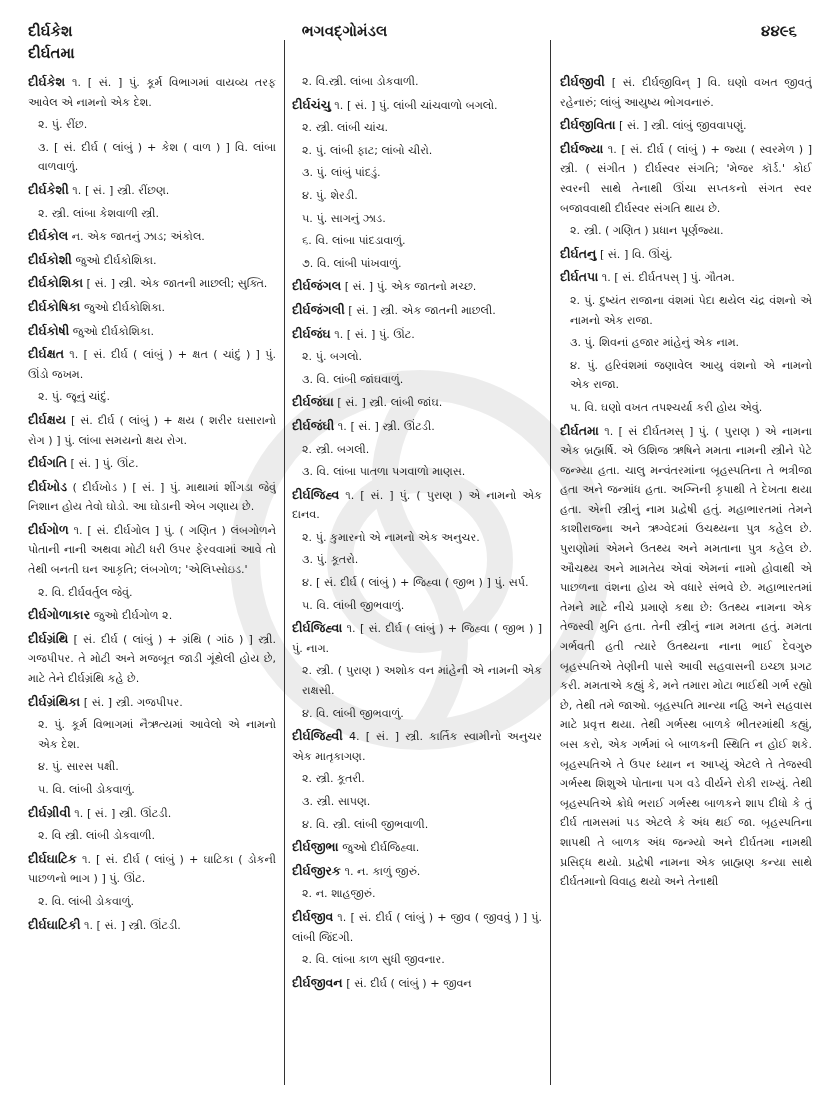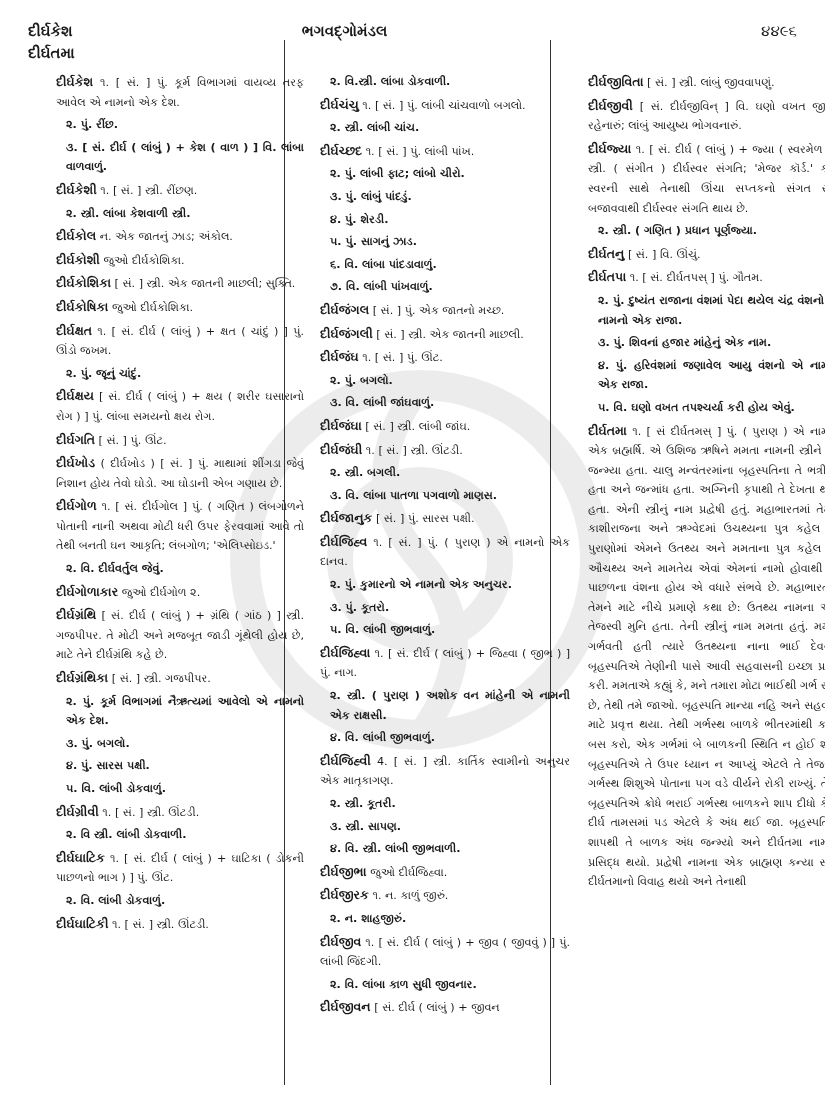--- a/index.html
+++ b/index.html
@@ -11,34 +11,34 @@
   .watermark {
     position: absolute; left: 230px; top: 330px; width: 380px; height: 460px;
     pointer-events: none; opacity: 0.07;
   }
   .header {
     position: absolute; top: 0; left: 0; width: 825px; height: 50px;
   }
   .hdr-left { position: absolute; left: 28px; top: 22px; font-size: 15px; font-weight: bold; }
   .hdr-left2 { position: absolute; left: 28px; top: 44px; font-size: 15px; font-weight: bold; }
   .hdr-center { position: absolute; left: 0; width: 689px; top: 22px; text-align: center; font-size: 15px; font-weight: bold; }
-  .hdr-right { position: absolute; right: 28px; top: 22px; font-size: 15px; font-weight: normal; }
+  .hdr-right { position: absolute; right: 28px; top: 22px; font-size: 15px; font-weight: bold; }
   .col {
     position: absolute; top: 72px; height: 1020px; overflow: hidden;
-    font-size: 11.2px; line-height: 19.6px; margin-left: 28px;
+    font-size: 11.2px; line-height: 19.6px;
   }
   .col1 { left: 28px; width: 248px; }
   .col2 { left: 292px; width: 250px; }
   .col3 { left: 560px; width: 252px; }
   .rule { position: absolute; top: 40px; width: 1px; background: #333; height: 1045px; }
   .rule1 { left: 284px; }
   .rule2 { left: 550px; }
   .entry { margin: 0 0 3px 0; text-align: justify; }
   .hw { font-weight: bold; font-size: 12.5px; }
-  .sub { padding-left: 10px; text-align: justify; font-weight: bold; }
+  .sub { padding-left: 10px; text-align: justify; }
   .body-text { text-align: justify; }
 </style>
 </head>
 <body>
 
 <svg class="watermark" viewBox="0 0 380 460">
   <circle cx="190" cy="230" r="175" fill="none" stroke="#000" stroke-width="30"></circle>
   <circle cx="190" cy="230" r="80" fill="none" stroke="#000" stroke-width="26"></circle>
   <path d="M190 55 Q120 150 190 230 Q260 310 190 405" fill="none" stroke="#000" stroke-width="26"></path>
 </svg>
@@ -56,82 +56,81 @@
 <div class="col col1">
     <div class="entry"><span class="hw">દીર્ઘકેશ</span><span class="body-text"> ૧. [ સં. ] પું. કૂર્મ વિભાગમાં વાયવ્ય તરફ આવેલ એ નામનો એક દેશ.</span></div>
     <div class="entry sub"><span class="body-text">૨. પું. રીંછ.</span></div>
     <div class="entry sub"><span class="body-text">૩. [ સં. દીર્ઘ ( લાંબું ) + કેશ ( વાળ ) ] વિ. લાંબા વાળવાળું.</span></div>
     <div class="entry"><span class="hw">દીર્ઘકેશી</span><span class="body-text"> ૧. [ સં. ] સ્ત્રી. રીંછણ.</span></div>
     <div class="entry sub"><span class="body-text">૨. સ્ત્રી. લાંબા કેશવાળી સ્ત્રી.</span></div>
     <div class="entry"><span class="hw">દીર્ઘકોલ</span><span class="body-text"> ન. એક જાતનું ઝાડ; અંકોલ.</span></div>
     <div class="entry"><span class="hw">દીર્ઘકોશી</span><span class="body-text"> જુઓ દીર્ઘકોશિકા.</span></div>
     <div class="entry"><span class="hw">દીર્ઘકોશિકા</span><span class="body-text"> [ સં. ] સ્ત્રી. એક જાતની માછલી; સુક્તિ.</span></div>
     <div class="entry"><span class="hw">દીર્ઘકોષિકા</span><span class="body-text"> જુઓ દીર્ઘકોશિકા.</span></div>
+    <div class="entry"><span class="hw">દીર્ઘકોષી</span><span class="body-text"> જુઓ દીર્ઘકોશિકા.</span></div>
     <div class="entry"><span class="hw">દીર્ઘક્ષત</span><span class="body-text"> ૧. [ સં. દીર્ઘ ( લાંબું ) + ક્ષત ( ચાંદું ) ] પું. ઊંડો જખમ.</span></div>
     <div class="entry sub"><span class="body-text">૨. પું. જૂનું ચાંદું.</span></div>
     <div class="entry"><span class="hw">દીર્ઘક્ષય</span><span class="body-text"> [ સં. દીર્ઘ ( લાંબું ) + ક્ષય ( શરીર ઘસારાનો રોગ ) ] પું. લાંબા સમયનો ક્ષય રોગ.</span></div>
     <div class="entry"><span class="hw">દીર્ઘગતિ</span><span class="body-text"> [ સં. ] પું. ઊંટ.</span></div>
     <div class="entry"><span class="hw">દીર્ઘખોડ</span><span class="body-text"> ( દીર્ઘખોડ ) [ સં. ] પું. માથામાં શીંગડા જેવું નિશાન હોય તેવો ઘોડો. આ ઘોડાની એબ ગણાય છે.</span></div>
     <div class="entry"><span class="hw">દીર્ઘગોળ</span><span class="body-text"> ૧. [ સં. દીર્ઘગોલ ] પું. ( ગણિત ) લંબગોળને પોતાની નાની અથવા મોટી ધરી ઉપર ફેરવવામાં આવે તો તેથી બનતી ઘન આકૃતિ; લંબગોળ; 'એલિપ્સોઇડ.'</span></div>
     <div class="entry sub"><span class="body-text">૨. વિ. દીર્ઘવર્તુલ જેવું.</span></div>
     <div class="entry"><span class="hw">દીર્ઘગોળાકાર</span><span class="body-text"> જુઓ દીર્ઘગોળ ૨.</span></div>
     <div class="entry"><span class="hw">દીર્ઘગ્રંથિ</span><span class="body-text"> [ સં. દીર્ઘ ( લાંબું ) + ગ્રંથિ ( ગાંઠ ) ] સ્ત્રી. ગજપીપર. તે મોટી અને મજબૂત જાડી ગૂંથેલી હોય છે, માટે તેને દીર્ઘગ્રંથિ કહે છે.</span></div>
     <div class="entry"><span class="hw">દીર્ઘગ્રંથિકા</span><span class="body-text"> [ સં. ] સ્ત્રી. ગજપીપર.</span></div>
     <div class="entry sub"><span class="body-text">૨. પું. કૂર્મ વિભાગમાં નૈઋત્યમાં આવેલો એ નામનો એક દેશ.</span></div>
-    <div class="entry sub"><span class="body-text">૩. પું. બગલો.</span></div>
     <div class="entry sub"><span class="body-text">૪. પું. સારસ પક્ષી.</span></div>
     <div class="entry sub"><span class="body-text">૫. વિ. લાંબી ડોકવાળું.</span></div>
     <div class="entry"><span class="hw">દીર્ઘગ્રીવી</span><span class="body-text"> ૧. [ સં. ] સ્ત્રી. ઊંટડી.</span></div>
     <div class="entry sub"><span class="body-text">૨. વિ સ્ત્રી. લાંબી ડોકવાળી.</span></div>
     <div class="entry"><span class="hw">દીર્ઘઘાટિક</span><span class="body-text"> ૧. [ સં. દીર્ઘ ( લાંબું ) + ઘાટિકા ( ડોકની પાછળનો ભાગ ) ] પું. ઊંટ.</span></div>
     <div class="entry sub"><span class="body-text">૨. વિ. લાંબી ડોકવાળું.</span></div>
     <div class="entry"><span class="hw">દીર્ઘઘાટિકી</span><span class="body-text"> ૧. [ સં. ] સ્ત્રી. ઊંટડી.</span></div>
   </div>
 <div class="col col2">
     <div class="entry sub"><span class="body-text">૨. વિ.સ્ત્રી. લાંબા ડોકવાળી.</span></div>
     <div class="entry"><span class="hw">દીર્ઘચંચુ</span><span class="body-text"> ૧. [ સં. ] પું. લાંબી ચાંચવાળો બગલો.</span></div>
     <div class="entry sub"><span class="body-text">૨. સ્ત્રી. લાંબી ચાંચ.</span></div>
-    <div class="entry"><span class="hw">દીર્ઘચ્છદ</span><span class="body-text"> ૧. [ સં. ] પું. લાંબી પાંખ.</span></div>
     <div class="entry sub"><span class="body-text">૨. પું. લાંબી ફાટ; લાંબો ચીરો.</span></div>
     <div class="entry sub"><span class="body-text">૩. પું. લાંબું પાંદડું.</span></div>
     <div class="entry sub"><span class="body-text">૪. પું. શેરડી.</span></div>
     <div class="entry sub"><span class="body-text">૫. પું. સાગનું ઝાડ.</span></div>
     <div class="entry sub"><span class="body-text">૬. વિ. લાંબા પાંદડાવાળું.</span></div>
     <div class="entry sub"><span class="body-text">૭. વિ. લાંબી પાંખવાળું.</span></div>
     <div class="entry"><span class="hw">દીર્ઘજંગલ</span><span class="body-text"> [ સં. ] પું. એક જાતનો મચ્છ.</span></div>
     <div class="entry"><span class="hw">દીર્ઘજંગલી</span><span class="body-text"> [ સં. ] સ્ત્રી. એક જાતની માછલી.</span></div>
     <div class="entry"><span class="hw">દીર્ઘજંઘ</span><span class="body-text"> ૧. [ સં. ] પું. ઊંટ.</span></div>
     <div class="entry sub"><span class="body-text">૨. પું. બગલો.</span></div>
     <div class="entry sub"><span class="body-text">૩. વિ. લાંબી જાંઘવાળું.</span></div>
     <div class="entry"><span class="hw">દીર્ઘજંઘા</span><span class="body-text"> [ સં. ] સ્ત્રી. લાંબી જાંઘ.</span></div>
     <div class="entry"><span class="hw">દીર્ઘજંઘી</span><span class="body-text"> ૧. [ સં. ] સ્ત્રી. ઊંટડી.</span></div>
     <div class="entry sub"><span class="body-text">૨. સ્ત્રી. બગલી.</span></div>
     <div class="entry sub"><span class="body-text">૩. વિ. લાંબા પાતળા પગવાળો માણસ.</span></div>
-    <div class="entry"><span class="hw">દીર્ઘજાનુક</span><span class="body-text"> [ સં. ] પું. સારસ પક્ષી.</span></div>
     <div class="entry"><span class="hw">દીર્ઘજિહ્વ</span><span class="body-text"> ૧. [ સં. ] પું. ( પુરાણ ) એ નામનો એક દાનવ.</span></div>
     <div class="entry sub"><span class="body-text">૨. પું. કુમારનો એ નામનો એક અનુચર.</span></div>
     <div class="entry sub"><span class="body-text">૩. પું. કૂતરો.</span></div>
+    <div class="entry sub"><span class="body-text">૪. [ સં. દીર્ઘ ( લાંબું ) + જિહ્વા ( જીભ ) ] પું. સર્પ.</span></div>
     <div class="entry sub"><span class="body-text">૫. વિ. લાંબી જીભવાળું.</span></div>
     <div class="entry"><span class="hw">દીર્ઘજિહ્વા</span><span class="body-text"> ૧. [ સં. દીર્ઘ ( લાંબું ) + જિહ્વા ( જીભ ) ] પું. નાગ.</span></div>
     <div class="entry sub"><span class="body-text">૨. સ્ત્રી. ( પુરાણ ) અશોક વન માંહેની એ નામની એક રાક્ષસી.</span></div>
     <div class="entry sub"><span class="body-text">૪. વિ. લાંબી જીભવાળું.</span></div>
     <div class="entry"><span class="hw">દીર્ઘજિહ્વી</span><span class="body-text"> 4. [ સં. ] સ્ત્રી. કાર્તિક સ્વામીનો અનુચર એક માતૃકાગણ.</span></div>
     <div class="entry sub"><span class="body-text">૨. સ્ત્રી. કૂતરી.</span></div>
     <div class="entry sub"><span class="body-text">૩. સ્ત્રી. સાપણ.</span></div>
     <div class="entry sub"><span class="body-text">૪. વિ. સ્ત્રી. લાંબી જીભવાળી.</span></div>
     <div class="entry"><span class="hw">દીર્ઘજીભા</span><span class="body-text"> જુઓ દીર્ઘજિહ્વા.</span></div>
     <div class="entry"><span class="hw">દીર્ઘજીરક</span><span class="body-text"> ૧. ન. કાળું જીરું.</span></div>
     <div class="entry sub"><span class="body-text">૨. ન. શાહજીરું.</span></div>
     <div class="entry"><span class="hw">દીર્ઘજીવ</span><span class="body-text"> ૧. [ સં. દીર્ઘ ( લાંબું ) + જીવ ( જીવવું ) ] પું. લાંબી જિંદગી.</span></div>
     <div class="entry sub"><span class="body-text">૨. વિ. લાંબા કાળ સુધી જીવનાર.</span></div>
     <div class="entry"><span class="hw">દીર્ઘજીવન</span><span class="body-text"> [ સં. દીર્ઘ ( લાંબું ) + જીવન</span></div>
   </div>
 <div class="col col3">
+    <div class="entry"><span class="hw">દીર્ઘજીવી</span><span class="body-text"> [ સં. દીર્ઘજીવિન્ ] વિ. ઘણો વખત જીવતું રહેનારું; લાંબું આયુષ્ય ભોગવનારું.</span></div>
     <div class="entry"><span class="hw">દીર્ઘજીવિતા</span><span class="body-text"> [ સં. ] સ્ત્રી. લાંબું જીવવાપણું.</span></div>
-    <div class="entry"><span class="hw">દીર્ઘજીવી</span><span class="body-text"> [ સં. દીર્ઘજીવિન્ ] વિ. ઘણો વખત જીવતું રહેનારું; લાંબું આયુષ્ય ભોગવનારું.</span></div>
     <div class="entry"><span class="hw">દીર્ઘજ્યા</span><span class="body-text"> ૧. [ સં. દીર્ઘ ( લાંબું ) + જ્યા ( સ્વરમેળ ) ] સ્ત્રી. ( સંગીત ) દીર્ઘસ્વર સંગતિ; 'મેજર કૉર્ડ.' કોઈ સ્વરની સાથે તેનાથી ઊંચા સપ્તકનો સંગત સ્વર બજાવવાથી દીર્ઘસ્વર સંગતિ થાય છે.</span></div>
     <div class="entry sub"><span class="body-text">૨. સ્ત્રી. ( ગણિત ) પ્રધાન પૂર્ણજ્યા.</span></div>
     <div class="entry"><span class="hw">દીર્ઘતનુ</span><span class="body-text"> [ સં. ] વિ. ઊંચું.</span></div>
     <div class="entry"><span class="hw">દીર્ઘતપા</span><span class="body-text"> ૧. [ સં. દીર્ઘતપસ્ ] પું. ગૌતમ.</span></div>
     <div class="entry sub"><span class="body-text">૨. પું. દુષ્યંત રાજાના વંશમાં પેદા થયેલ ચંદ્ર વંશનો એ નામનો એક રાજા.</span></div>
     <div class="entry sub"><span class="body-text">૩. પું. શિવનાં હજાર માંહેનું એક નામ.</span></div>
     <div class="entry sub"><span class="body-text">૪. પું. હરિવંશમાં જણાવેલ આયુ વંશનો એ નામનો એક રાજા.</span></div>
     <div class="entry sub"><span class="body-text">૫. વિ. ઘણો વખત તપશ્ચર્યા કરી હોય એવું.</span></div>
     <div class="entry"><span class="hw">દીર્ઘતમા</span><span class="body-text"> ૧. [ સં દીર્ઘતમસ્ ] પું. ( પુરાણ ) એ નામના એક બ્રહ્મર્ષિ. એ ઉશિજ ઋષિને મમતા નામની સ્ત્રીને પેટે જન્મ્યા હતા. ચાલુ મન્વંતરમાંના બૃહસ્પતિના તે ભત્રીજા હતા અને જન્માંધ હતા. અગ્નિની કૃપાથી તે દેખતા થયા હતા. એની સ્ત્રીનું નામ પ્રદ્વેષી હતું. મહાભારતમાં તેમને કાશીરાજના અને ઋગ્વેદમાં ઉચથ્યના પુત્ર કહેલ છે. પુરાણોમાં એમને ઉતથ્ય અને મમતાના પુત્ર કહેલ છે. ઔચથ્ય અને મામતેય એવાં એમનાં નામો હોવાથી એ પાછળના વંશના હોય એ વધારે સંભવે છે. મહાભારતમાં તેમને માટે નીચે પ્રમાણે કથા છે: ઉતથ્ય નામના એક તેજસ્વી મુનિ હતા. તેની સ્ત્રીનું નામ મમતા હતું. મમતા ગર્ભવતી હતી ત્યારે ઉતથ્યના નાના ભાઈ દેવગુરુ બૃહસ્પતિએ તેણીની પાસે આવી સહવાસની ઇચ્છા પ્રગટ કરી. મમતાએ કહ્યું કે, મને તમારા મોટા ભાઈથી ગર્ભ રહ્યો છે, તેથી તમે જાઓ. બૃહસ્પતિ માન્યા નહિ અને સહવાસ માટે પ્રવૃત્ત થયા. તેથી ગર્ભસ્થ બાળકે ભીતરમાંથી કહ્યું, બસ કરો, એક ગર્ભમાં બે બાળકની સ્થિતિ ન હોઈ શકે. બૃહસ્પતિએ તે ઉપર ધ્યાન ન આપ્યું એટલે તે તેજસ્વી ગર્ભસ્થ શિશુએ પોતાના પગ વડે વીર્યને રોકી રાખ્યું. તેથી બૃહસ્પતિએ ક્રોધે ભરાઈ ગર્ભસ્થ બાળકને શાપ દીધો કે તું દીર્ઘ તામસમાં પડ એટલે કે અંધ થઈ જા. બૃહસ્પતિના શાપથી તે બાળક અંધ જન્મ્યો અને દીર્ઘતમા નામથી પ્રસિદ્ધ થયો. પ્રદ્વેષી નામના એક બ્રાહ્મણ કન્યા સાથે દીર્ઘતમાનો વિવાહ થયો અને તેનાથી</span></div>
   </div>

